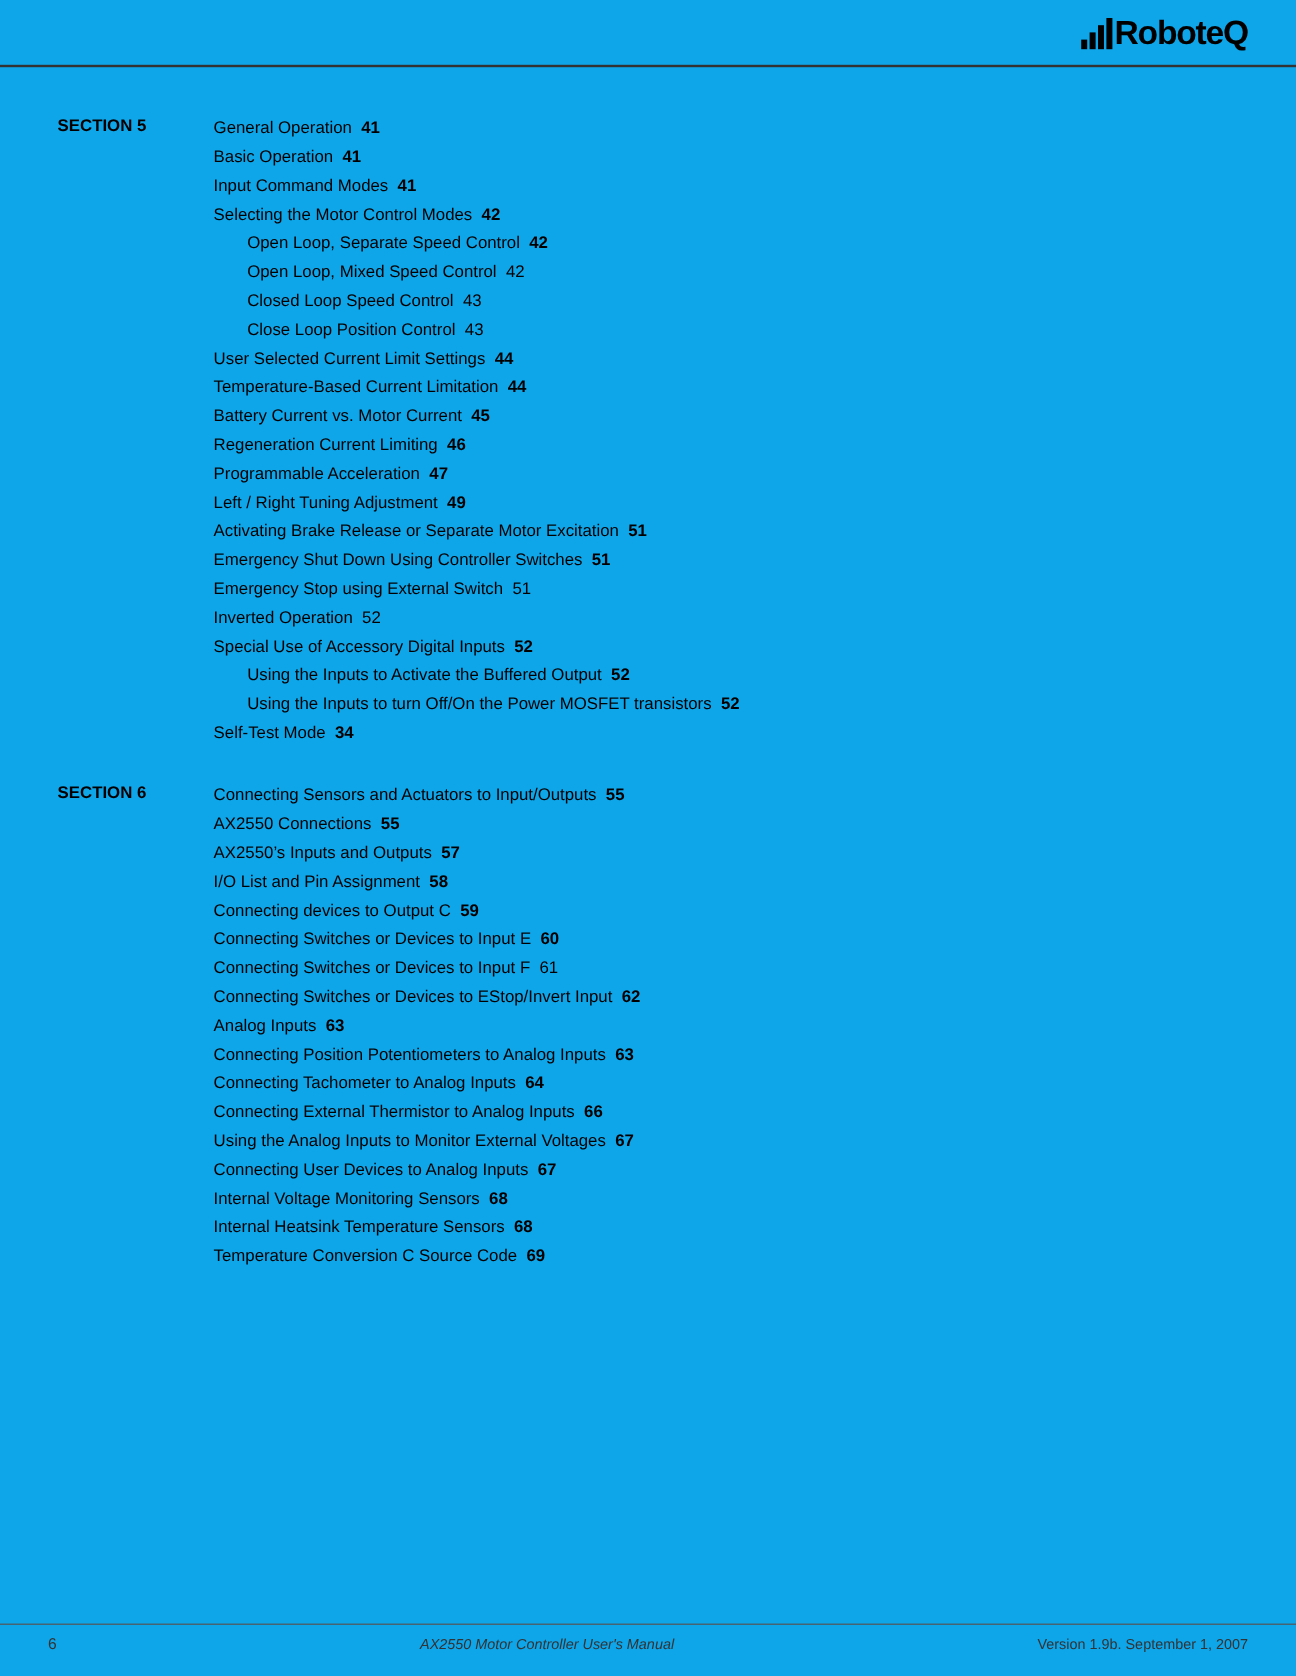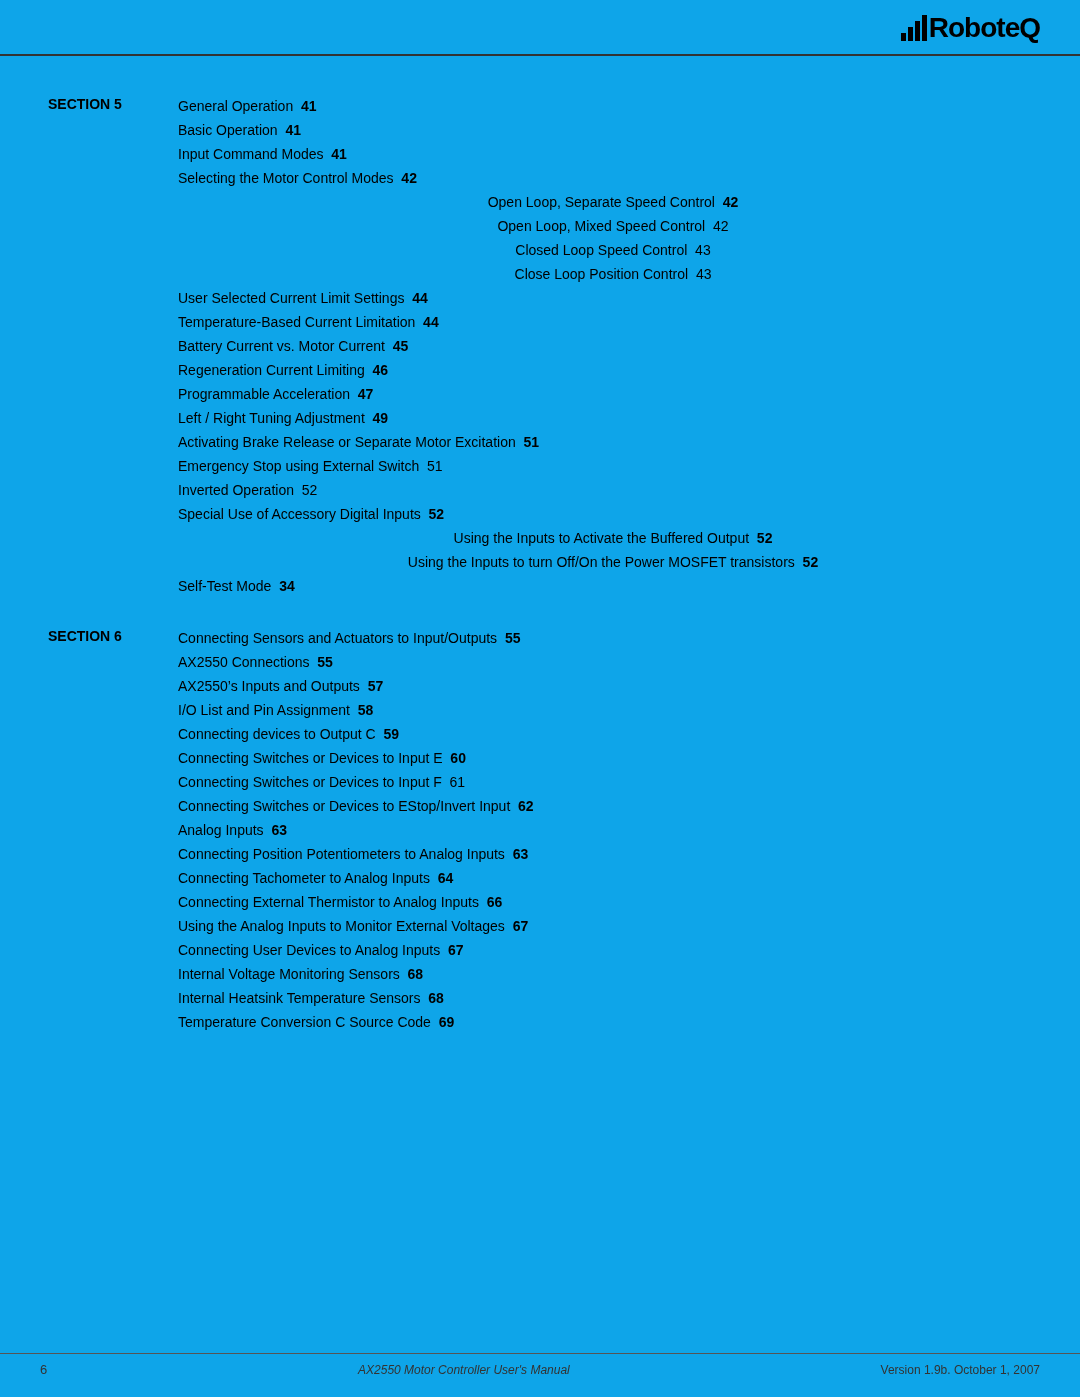--- a/index.html
+++ b/index.html
@@ -79,21 +79,20 @@
       flex: 1;
     }
 
     .entry {
       margin-bottom: 3px;
       line-height: 1.5;
     }
 
     .entry.indent1 {
       padding-left: 28px;
-      text-align: center;
     }
 
     .entry-text {
       font-size: 14px;
     }
 
     .entry-num {
       font-weight: bold;
       font-size: 14px;
     }
@@ -158,20 +157,21 @@
           <div class="entry indent1"><span class="entry-text">Open Loop, Mixed Speed Control&nbsp;&nbsp;</span><span class="entry-text">42</span></div>
           <div class="entry indent1"><span class="entry-text">Closed Loop Speed Control&nbsp;&nbsp;</span><span class="entry-text">43</span></div>
           <div class="entry indent1"><span class="entry-text">Close Loop Position Control&nbsp;&nbsp;</span><span class="entry-text">43</span></div>
           <div class="entry"><span class="entry-text">User Selected Current Limit Settings&nbsp;&nbsp;</span><span class="entry-num">44</span></div>
           <div class="entry"><span class="entry-text">Temperature-Based Current Limitation&nbsp;&nbsp;</span><span class="entry-num">44</span></div>
           <div class="entry"><span class="entry-text">Battery Current vs. Motor Current&nbsp;&nbsp;</span><span class="entry-num">45</span></div>
           <div class="entry"><span class="entry-text">Regeneration Current Limiting&nbsp;&nbsp;</span><span class="entry-num">46</span></div>
           <div class="entry"><span class="entry-text">Programmable Acceleration&nbsp;&nbsp;</span><span class="entry-num">47</span></div>
           <div class="entry"><span class="entry-text">Left / Right Tuning Adjustment&nbsp;&nbsp;</span><span class="entry-num">49</span></div>
           <div class="entry"><span class="entry-text">Activating Brake Release or Separate Motor Excitation&nbsp;&nbsp;</span><span class="entry-num">51</span></div>
+          <div class="entry"><span class="entry-text">Emergency Shut Down Using Controller Switches&nbsp;&nbsp;</span><span class="entry-num">51</span></div>
           <div class="entry"><span class="entry-text">Emergency Stop using External Switch&nbsp;&nbsp;</span><span class="entry-text">51</span></div>
           <div class="entry"><span class="entry-text">Inverted Operation&nbsp;&nbsp;</span><span class="entry-text">52</span></div>
           <div class="entry"><span class="entry-text">Special Use of Accessory Digital Inputs&nbsp;&nbsp;</span><span class="entry-num">52</span></div>
           <div class="entry indent1"><span class="entry-text">Using the Inputs to Activate the Buffered Output&nbsp;&nbsp;</span><span class="entry-num">52</span></div>
           <div class="entry indent1"><span class="entry-text">Using the Inputs to turn Off/On the Power MOSFET transistors&nbsp;&nbsp;</span><span class="entry-num">52</span></div>
           <div class="entry"><span class="entry-text">Self-Test Mode&nbsp;&nbsp;</span><span class="entry-num">34</span></div>
         </div>
     </div>
 
     <div class="toc-section">
@@ -196,16 +196,16 @@
           <div class="entry"><span class="entry-text">Internal Heatsink Temperature Sensors&nbsp;&nbsp;</span><span class="entry-num">68</span></div>
           <div class="entry"><span class="entry-text">Temperature Conversion C Source Code&nbsp;&nbsp;</span><span class="entry-num">69</span></div>
         </div>
     </div>
 
   </div>
 
   <div class="footer">
     <span class="footer-page">6</span>
     <span class="footer-title">AX2550 Motor Controller User's Manual</span>
-    <span class="footer-version">Version 1.9b. October 1, 2007</span>
+    <span class="footer-version">Version 1.9b. September 1, 2007</span>
   </div>
 
 </div>
 
 </body></html>

